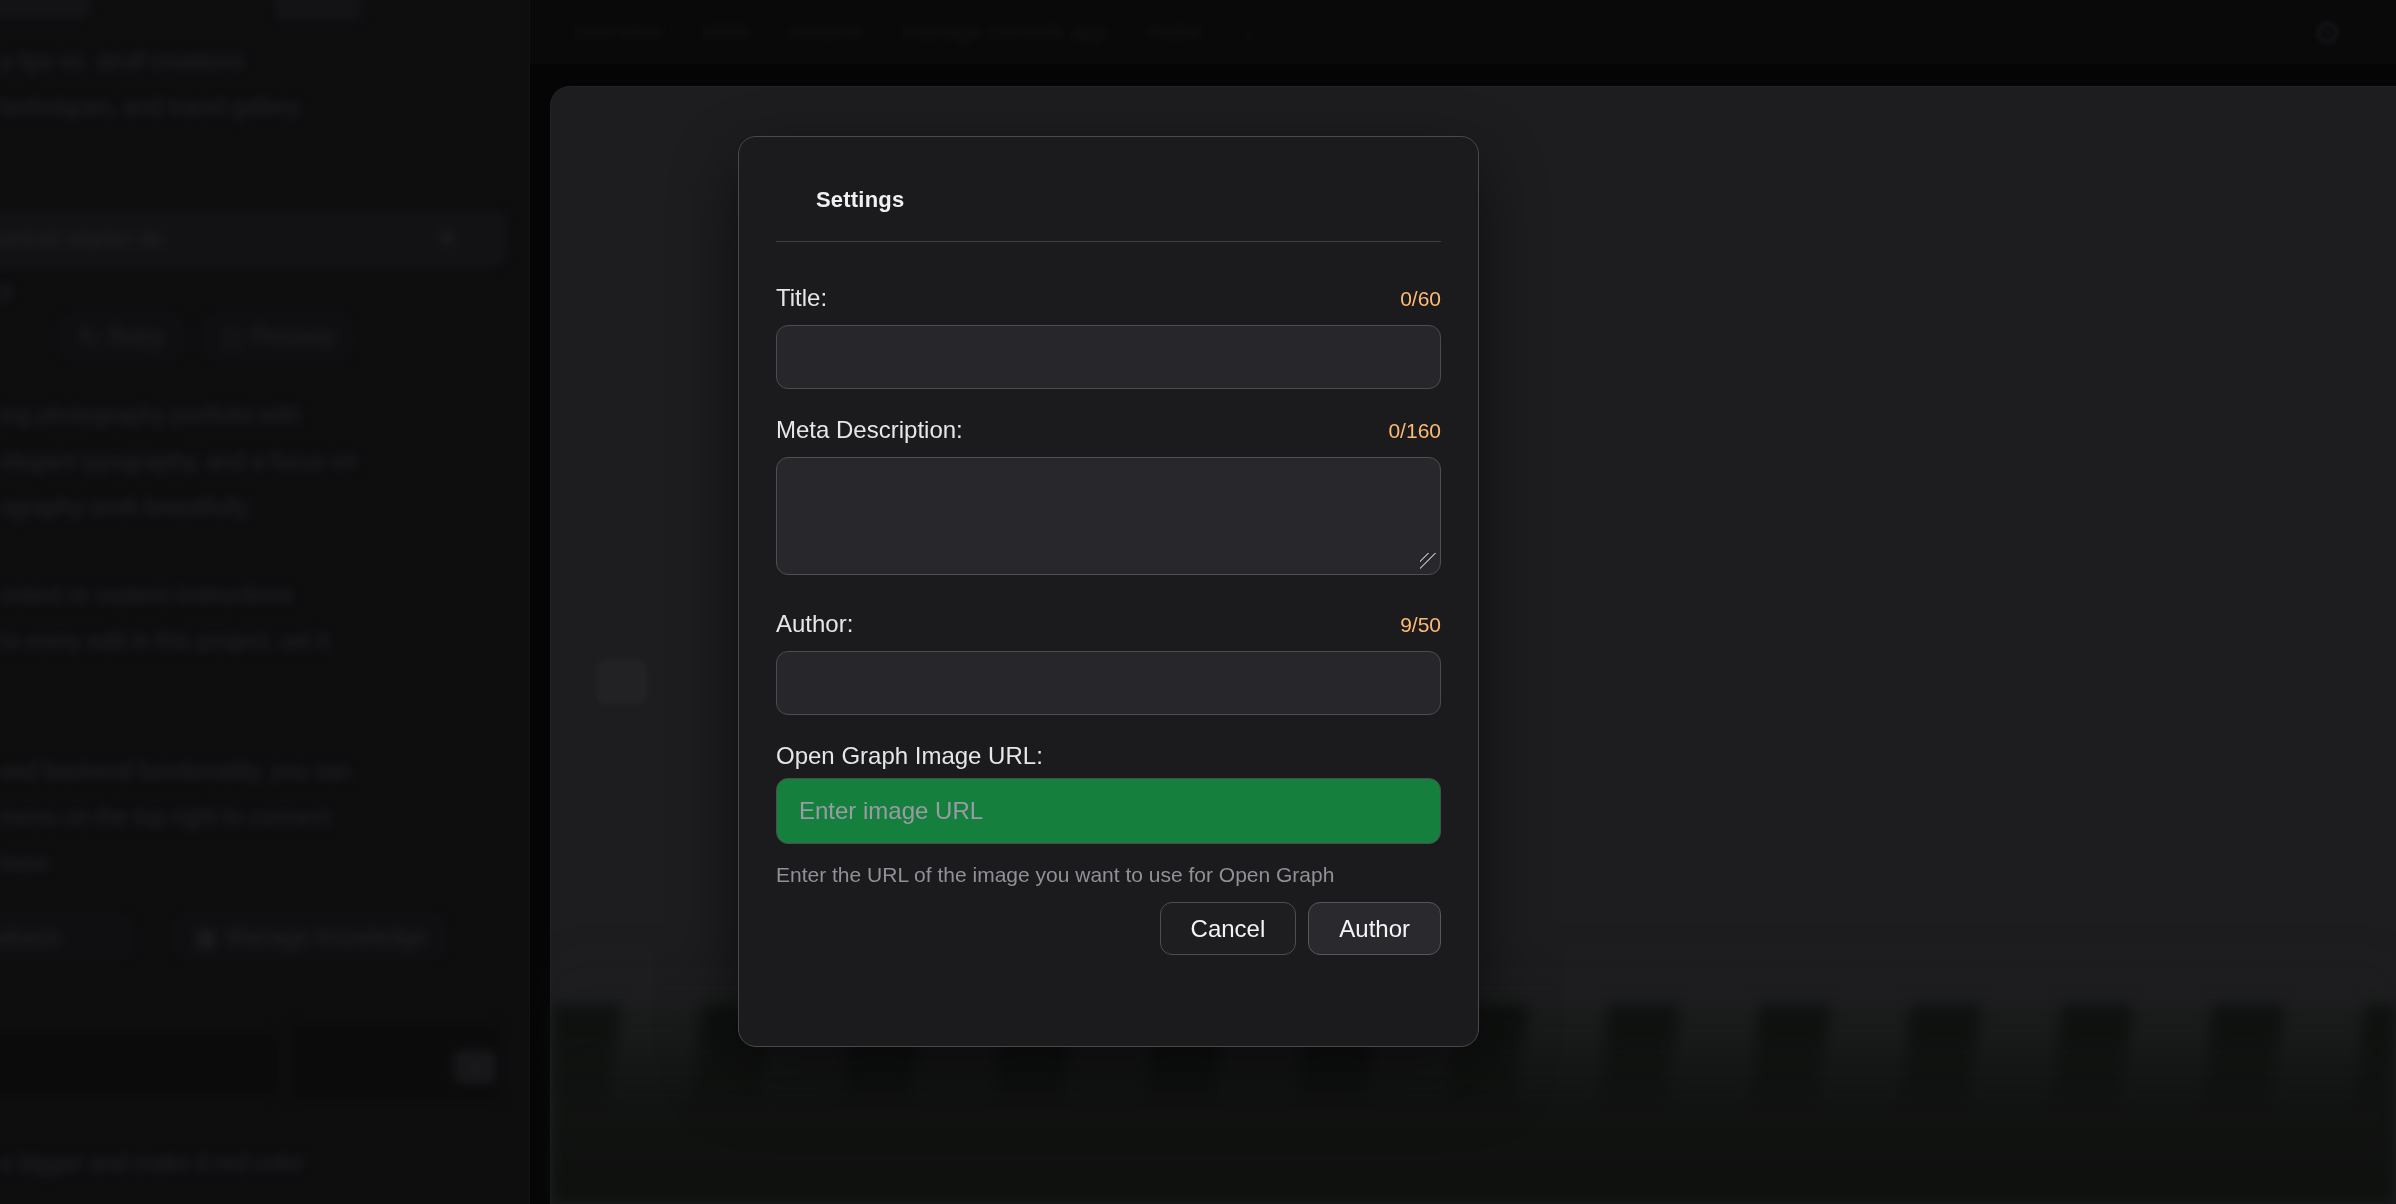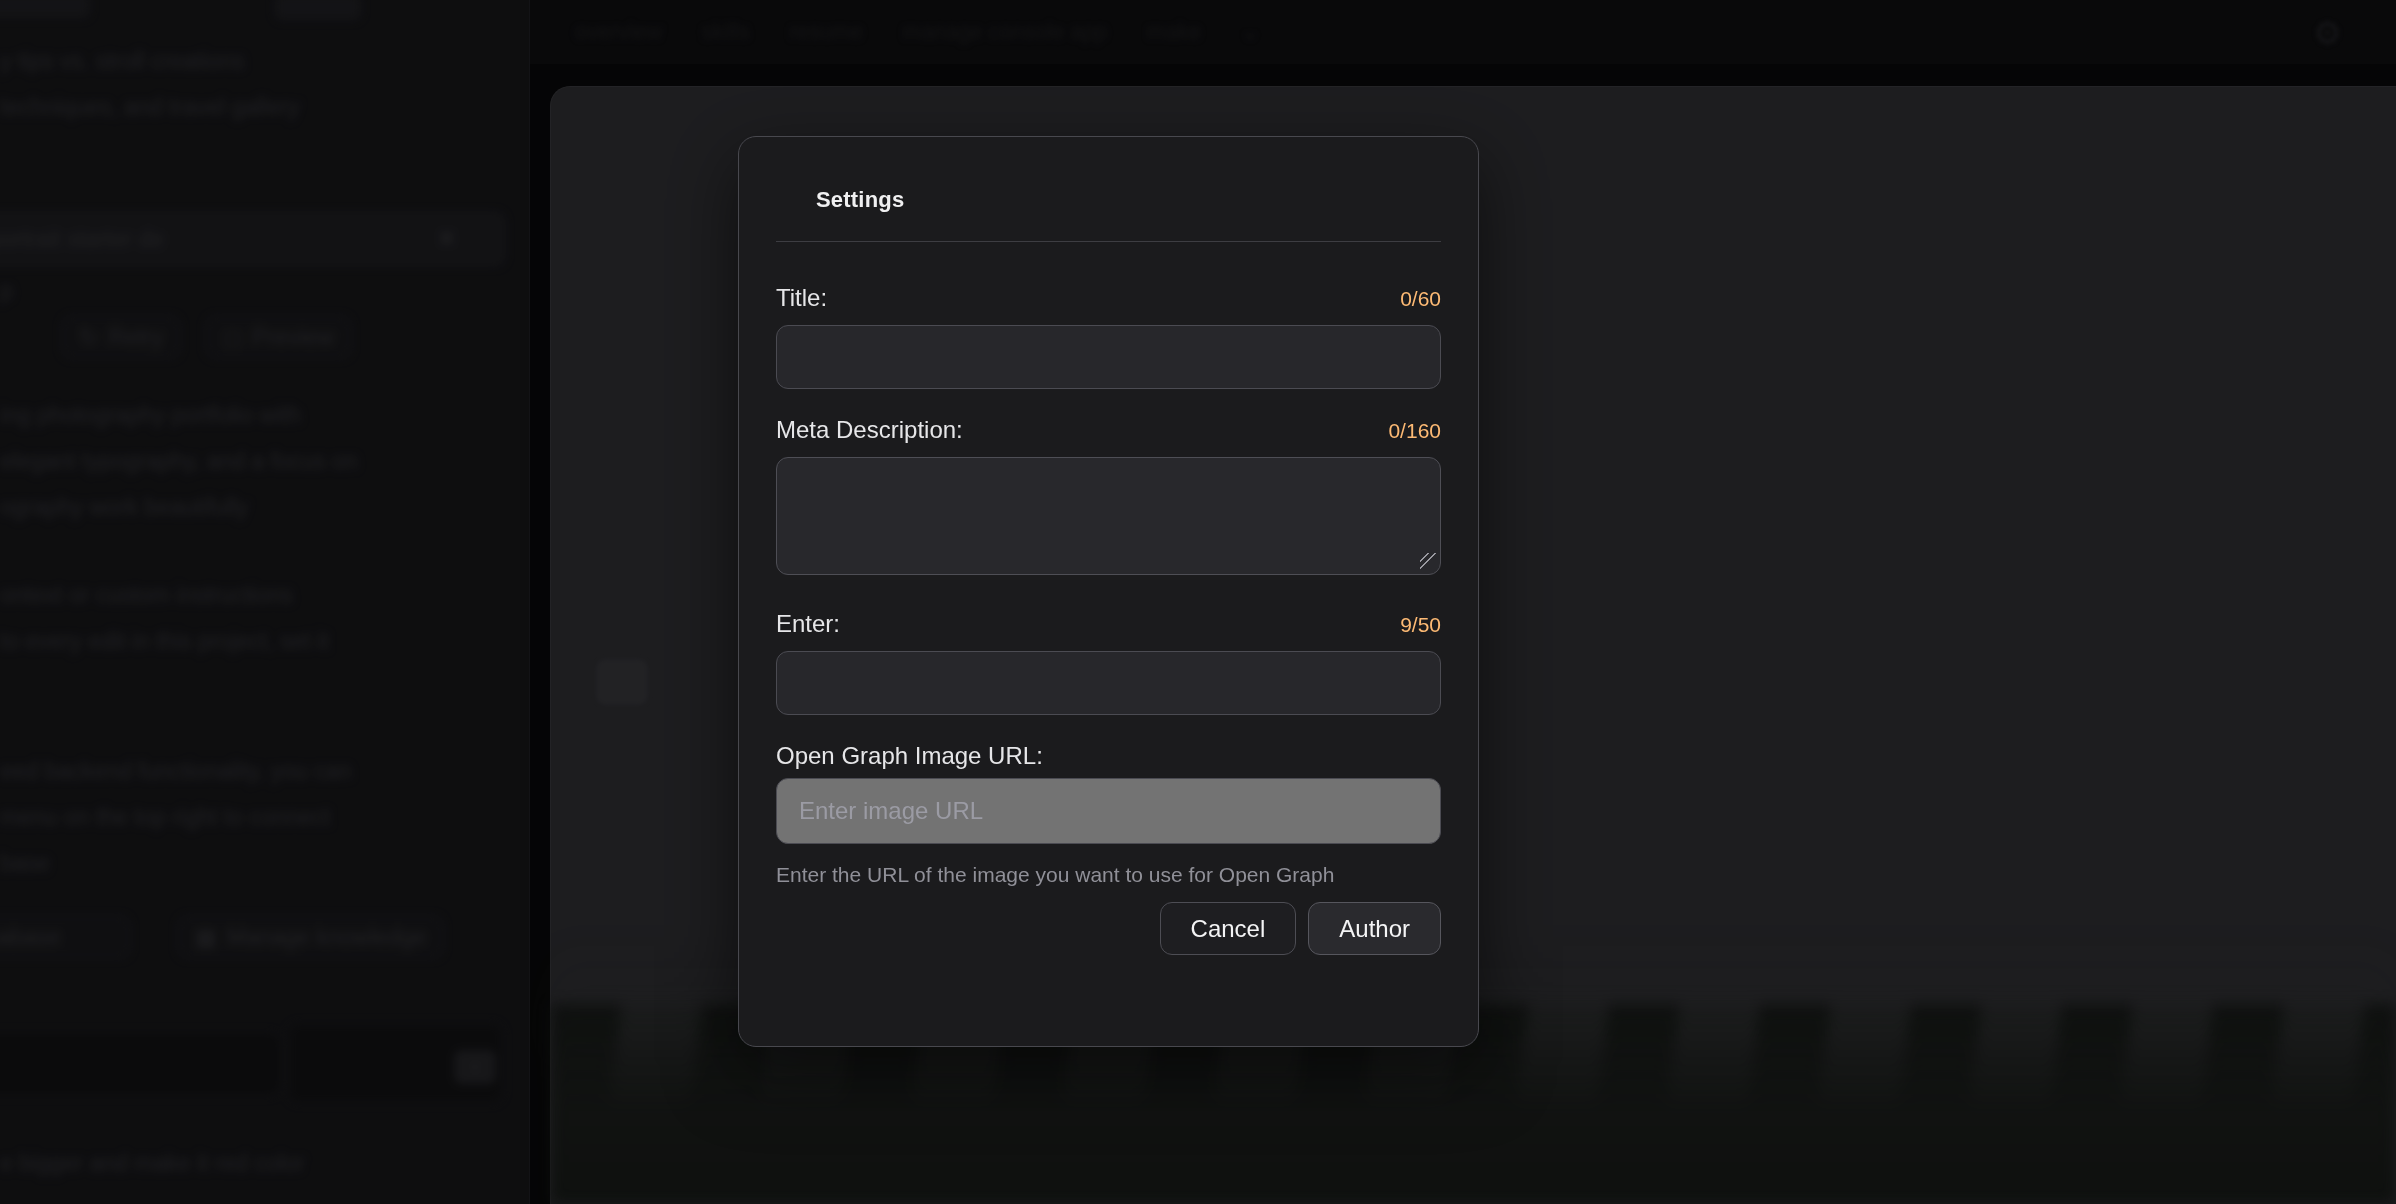--- a/index.html
+++ b/index.html
@@ -70,21 +70,21 @@
   .ipt-title { margin-bottom:27px; }
   .ta-wrap { position:relative; margin-bottom:35px; }
   .ta { display:block; width:100%; height:118px; background:#28282c; border:1px solid #4e4e55;
         border-radius:12px; resize:none; outline:none; color:#e6e6e8; font-size:24px;
         padding:14px 22px; font-family:inherit; }
   .resize-handle { position:absolute; right:5px; bottom:6px; width:16px; height:16px;
         background:linear-gradient(135deg, transparent 0 5px, #9a9aa1 5px 7px,
                    transparent 7px 10px, #9a9aa1 10px 12px, transparent 12px); }
   .ipt-author { margin-bottom:27px; }
   .og-label-row { margin-bottom:8px; }
-  .ipt-url { height:66px; background:#737373; margin-bottom:19px; }
+  .ipt-url { height:66px; background:#15803d; margin-bottom:19px; }
   .ipt-url::placeholder { color:#9b9ba4; opacity:1; }
   .helper { font-size:21px; color:#909098; margin-bottom:15px; }
 
   .btn-row { display:flex; justify-content:flex-end; gap:12px; }
   .btn { height:53px; border-radius:12px; font-size:24px; color:#f4f4f5; cursor:pointer;
          display:flex; align-items:center; padding:0 30px; font-family:inherit; }
   .btn-cancel { background:#1e1e21; border:1px solid #4d4d54; }
   .btn-apply  { background:#2a2a2e; border:1px solid #56565d; }
 </style>
 </head>
@@ -181,21 +181,21 @@
     <div class="field-row">
       <span class="field-label">Meta Description:</span>
       <span class="field-counter">0/160</span>
     </div>
     <div class="ta-wrap">
       <textarea class="ta" style=""></textarea>
       <div class="resize-handle"></div>
     </div>
 
     <div class="field-row">
-      <span class="field-label">Enter:</span>
+      <span class="field-label">Author:</span>
       <span class="field-counter">9/50</span>
     </div>
     <input class="ipt ipt-author" type="text" value="" style="">
 
     <div class="field-row og-label-row">
       <span class="field-label">Open Graph Image URL:</span>
     </div>
     <input class="ipt ipt-url" type="text" placeholder="Enter image URL" style="">
     <div class="helper">Enter the URL of the image you want to use for Open Graph</div>
 

